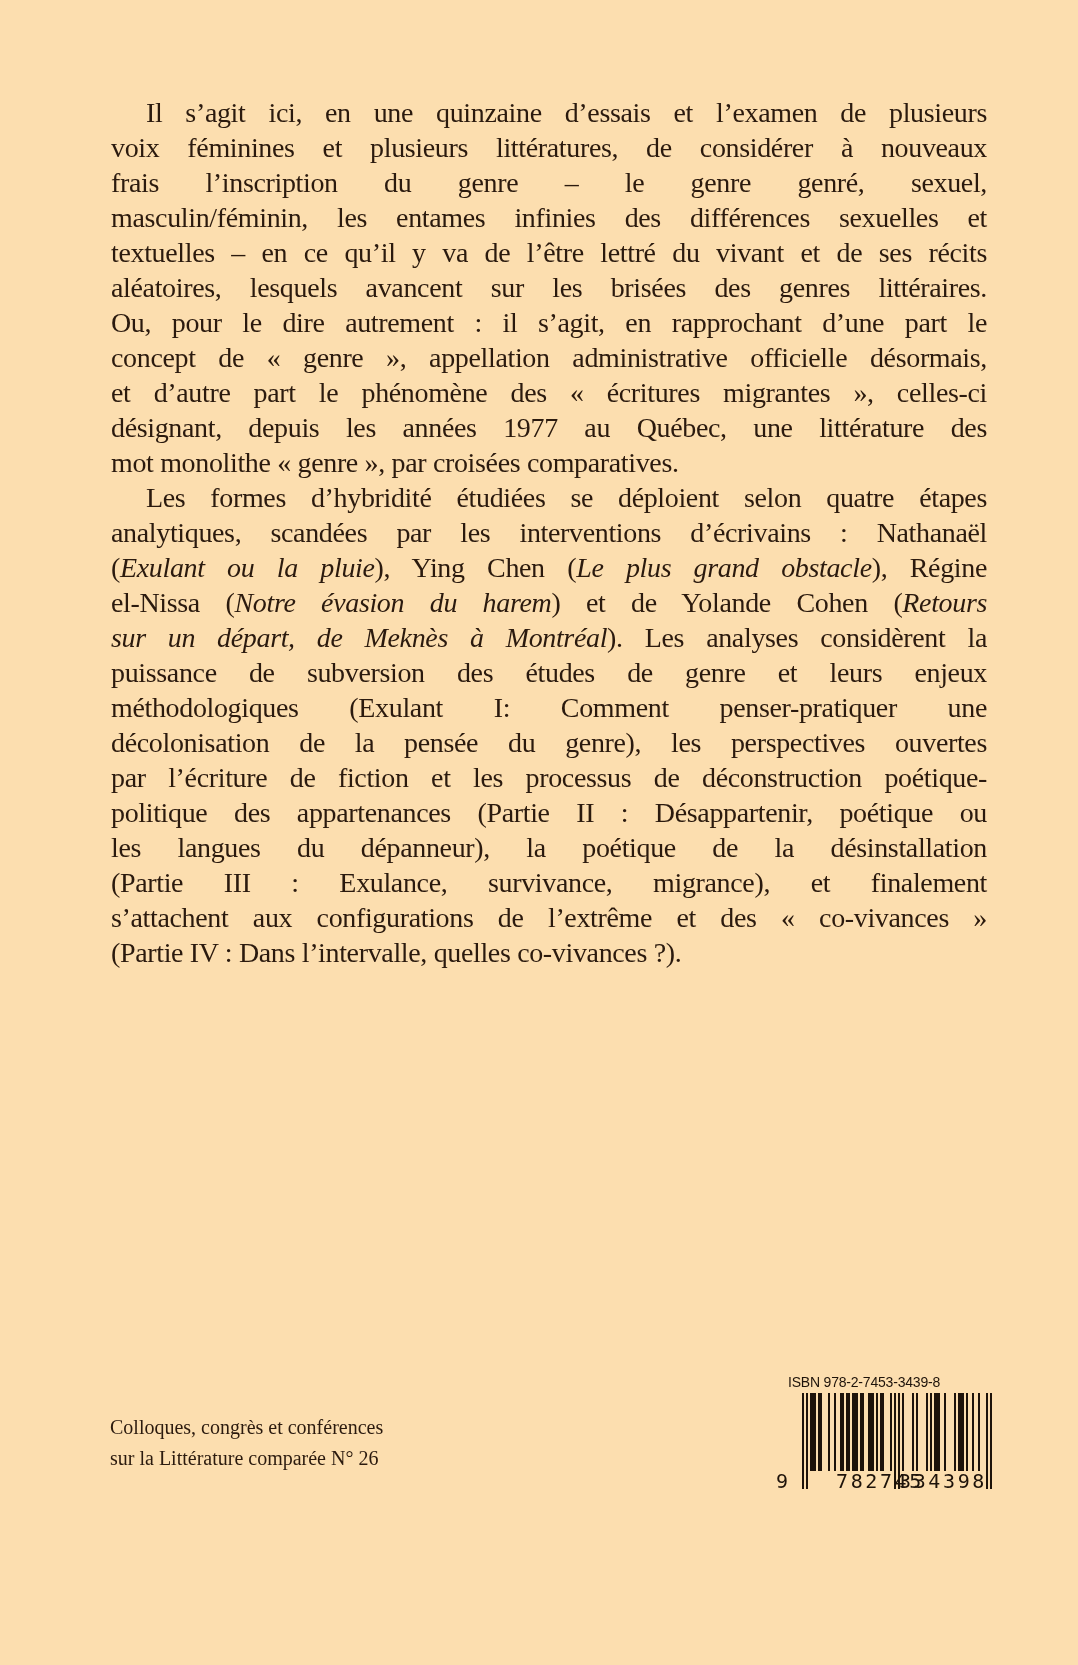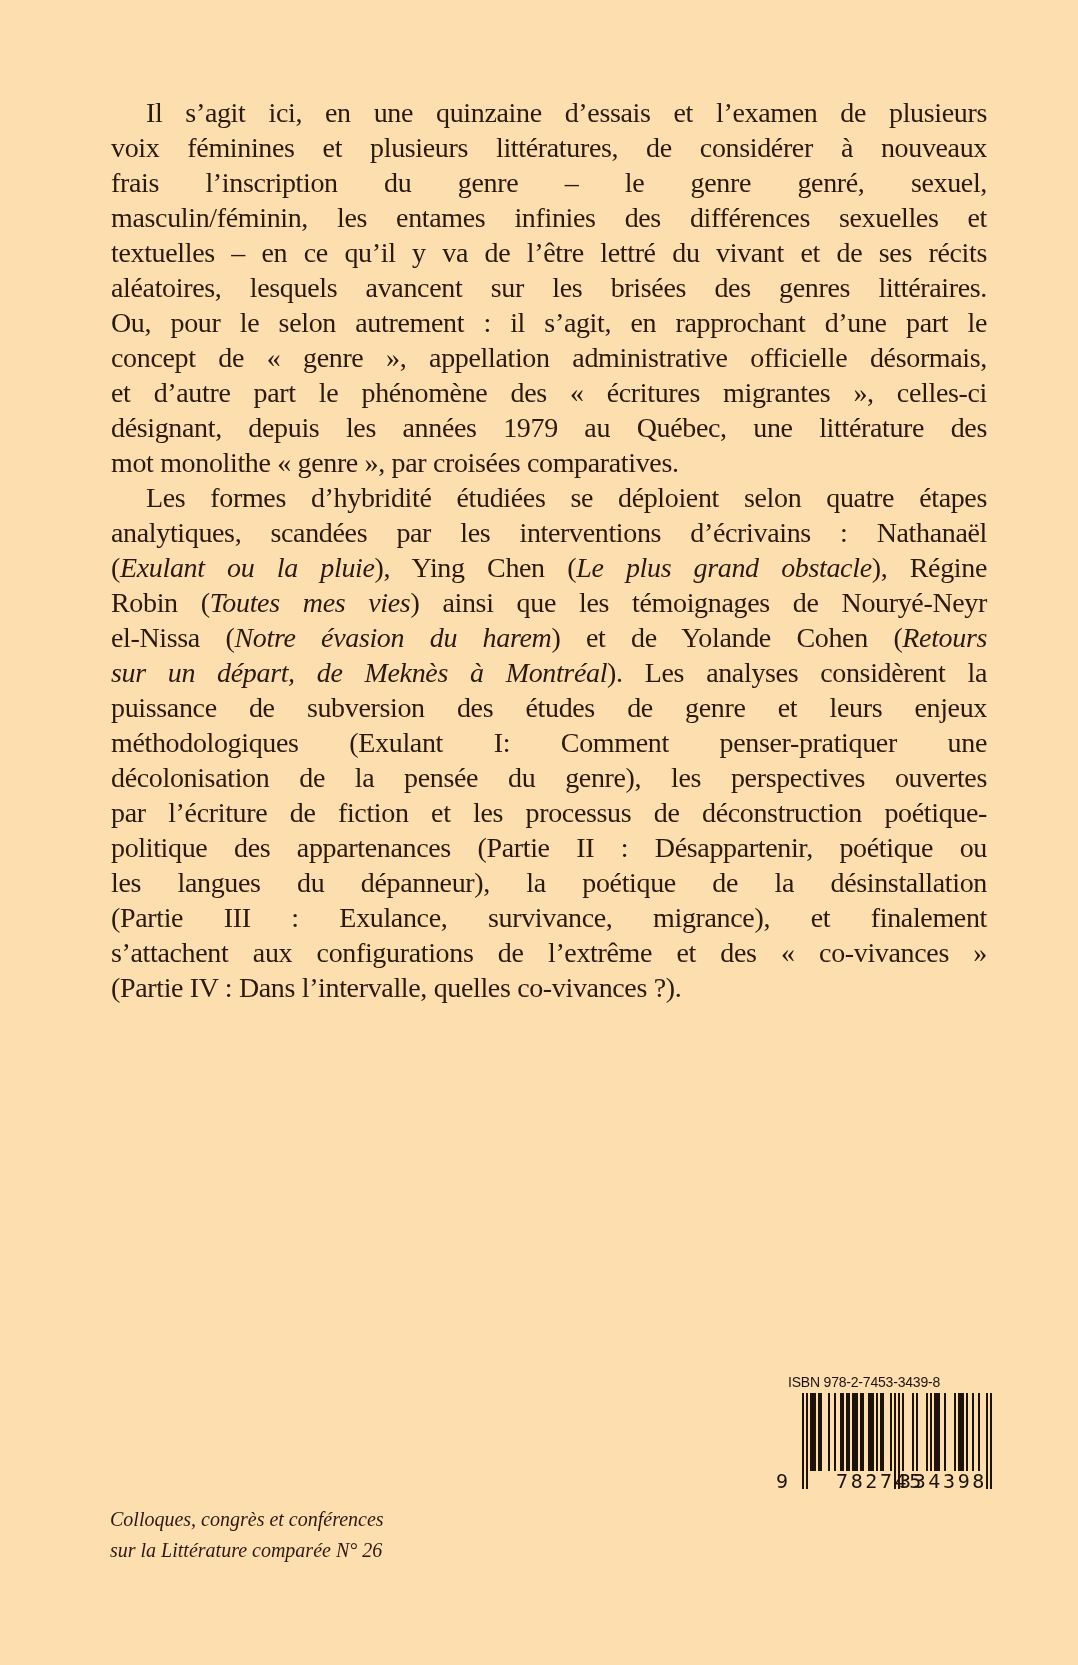--- a/index.html
+++ b/index.html
@@ -16,22 +16,22 @@
   }
   .line {
     display: block; height: 35px; white-space: nowrap;
     text-align: justify; text-align-last: justify;
     letter-spacing: -0.35px;
   }
   .line.last { text-align-last: left; }
   .line.indent { padding-left: 35px; }
   .line i { font-style: italic; }
   .series {
-    position: absolute; left: 110px; top: 1504px;
-    font-style: italic; font-size: 20px; line-height: 31px;
+    position: absolute; left: 110px; top: 1412px;
+    font-size: 20px; line-height: 31px;
     color: #2b1a0e;
   }
   .isbn-block { position: absolute; left: 776px; top: 1374px; width: 220px; height: 120px; }
   .isbn-label {
     position: absolute; left: 12px; top: 0; width: 192px;
     font-family: "Liberation Sans", "DejaVu Sans", sans-serif;
     font-size: 14px; line-height: 16px; letter-spacing: -0.2px; color: #1e130a;
   }
   .bars { position: absolute; left: 26px; top: 19px; width: 190px; height: 96px; }
   .bar { position: absolute; top: 0; background: #1e130a; }
@@ -47,31 +47,30 @@
 <body>
 
 <div class="body-text">
   <div id="p1">
       <span class="line indent"><span>Il s’agit ici, en une quinzaine d’essais et l’examen de plusieurs</span></span>
       <span class="line"><span>voix féminines et plusieurs littératures, de considérer à nouveaux</span></span>
       <span class="line"><span>frais l’inscription du genre – le genre genré, sexuel,</span></span>
       <span class="line"><span>masculin/féminin, les entames infinies des différences sexuelles et</span></span>
       <span class="line"><span>textuelles – en ce qu’il y va de l’être lettré du vivant et de ses récits</span></span>
       <span class="line"><span>aléatoires, lesquels avancent sur les brisées des genres littéraires.</span></span>
-      <span class="line"><span>Ou, pour le selon autrement : il s’agit, en rapprochant d’une part le</span></span>
+      <span class="line"><span>Ou, pour le dire autrement : il s’agit, en rapprochant d’une part le</span></span>
       <span class="line"><span>concept de « genre », appellation administrative officielle désormais,</span></span>
       <span class="line"><span>et d’autre part le phénomène des « écritures migrantes », celles-ci</span></span>
-      <span class="line"><span>désignant, depuis les années 1979 au Québec, une littérature des</span></span>
+      <span class="line"><span>désignant, depuis les années 1977 au Québec, une littérature des</span></span>
       <span class="line last"><span>mot monolithe « genre », par croisées comparatives.</span></span>
     </div>
   <div id="p2">
       <span class="line indent"><span>Les formes d’hybridité étudiées se déploient selon quatre étapes</span></span>
       <span class="line"><span>analytiques, scandées par les interventions d’écrivains : Nathanaël</span></span>
       <span class="line"><span>(</span><i>Exulant ou la pluie</i><span>), Ying Chen (</span><i>Le plus grand obstacle</i><span>), Régine</span></span>
-      <span class="line"><span>Robin (</span><i>Toutes mes vies</i><span>) ainsi que les témoignages de Nouryé-Neyr</span></span>
       <span class="line"><span>el-Nissa (</span><i>Notre évasion du harem</i><span>) et de Yolande Cohen (</span><i>Retours</i></span>
       <span class="line"><i>sur un départ, de Meknès à Montréal</i><span>). Les analyses considèrent la</span></span>
       <span class="line"><span>puissance de subversion des études de genre et leurs enjeux</span></span>
       <span class="line"><span>méthodologiques (Exulant I: Comment penser-pratiquer une</span></span>
       <span class="line"><span>décolonisation de la pensée du genre), les perspectives ouvertes</span></span>
       <span class="line"><span>par l’écriture de fiction et les processus de déconstruction poétique-</span></span>
       <span class="line"><span>politique des appartenances (Partie II : Désappartenir, poétique ou</span></span>
       <span class="line"><span>les langues du dépanneur), la poétique de la désinstallation</span></span>
       <span class="line"><span>(Partie III : Exulance, survivance, migrance), et finalement</span></span>
       <span class="line"><span>s’attachent aux configurations de l’extrême et des « co-vivances »</span></span>

